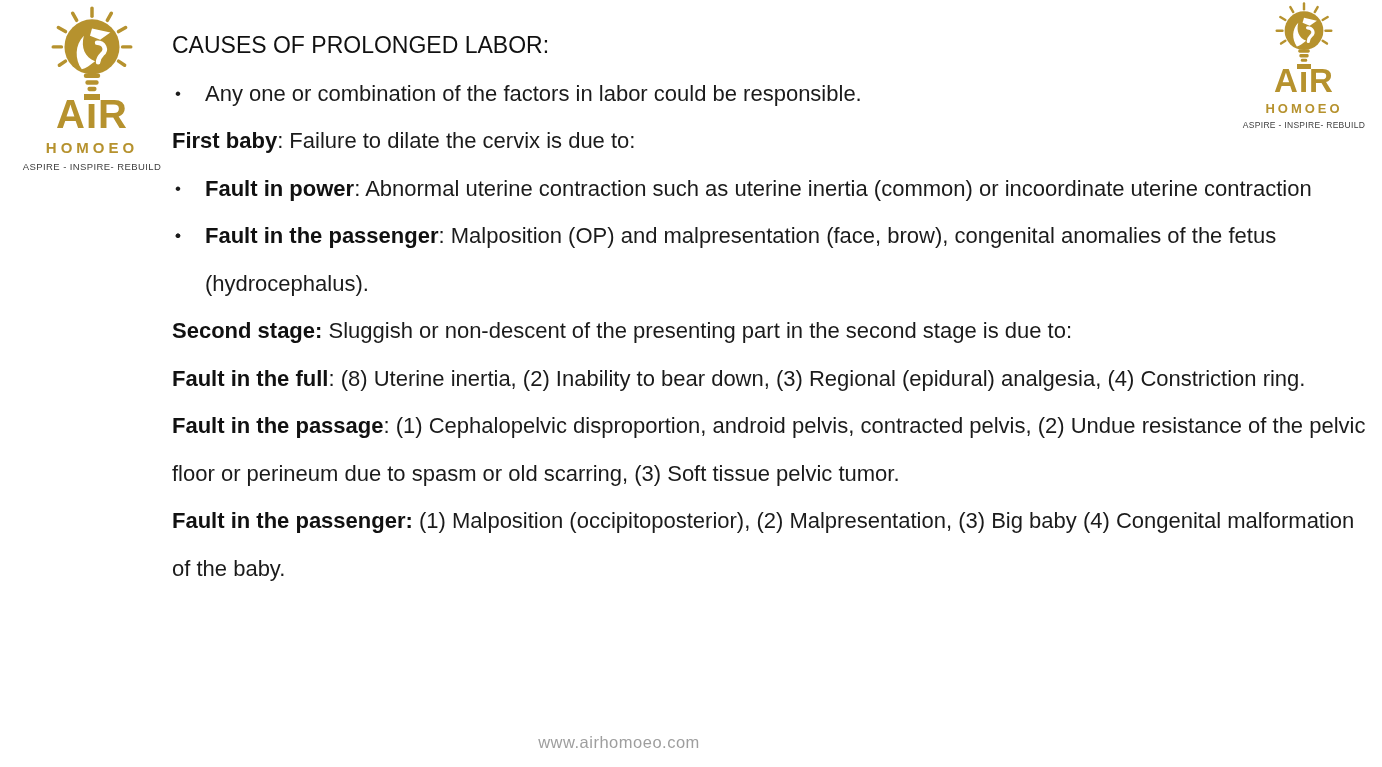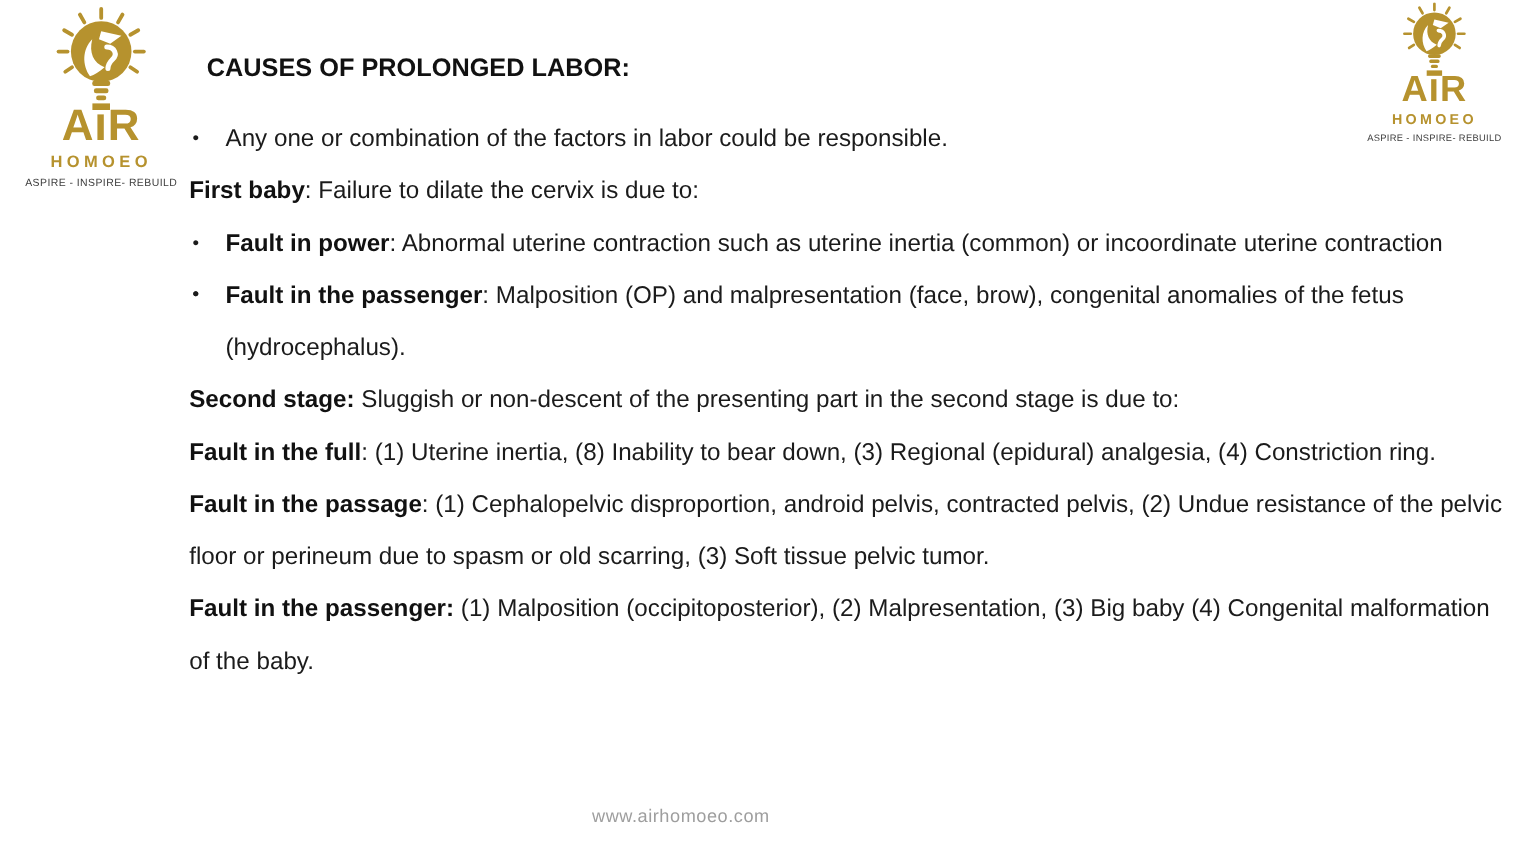--- a/index.html
+++ b/index.html
@@ -24,21 +24,21 @@
   .air-i::after{content:"";position:absolute;left:-2px;right:-2px;top:0.14em;height:0.10em;background:#fff;}
   .homoeo{font-weight:bold;color:var(--gold);}
   .logo-left  .homoeo{font-size:15px;letter-spacing:4px;margin-top:5px;}
   .logo-right .homoeo{font-size:13px;letter-spacing:3px;margin-top:4px;}
   .tagline{font-weight:normal;color:#3d3d3d;white-space:nowrap;}
   .logo-left  .tagline{font-size:9.5px;letter-spacing:0.4px;margin-top:5px;}
   .logo-right .tagline{font-size:8.5px;letter-spacing:0.3px;margin-top:4px;}
 
   
   .content{position:absolute;left:172px;top:22px;width:1200px;}
-  .title{font-size:23px;font-weight:bold;line-height:47.5px;margin:16px;color:#111;}
+  .title{font-size:23px;font-weight:normal;line-height:47.5px;margin:0;color:#111;}
   .para{font-size:22px;line-height:47.5px;margin:0;color:#1b1b1b;}
   .para.bullet{position:relative;padding-left:33px;}
   .bullet-marker{position:absolute;left:3px;top:0;font-size:17px;line-height:47.5px;}
   .para b{font-weight:bold;color:#111;}
 
   
   .footer{
     position:absolute;left:0;top:733px;width:1382px;box-sizing:border-box;
     padding-right:172px;text-align:center;
     font-size:16.5px;color:#9e9e9e;letter-spacing:0.5px;padding-left:28px;
@@ -128,21 +128,21 @@
     <span class="para-text"><b class="para-bold">Fault in the passenger</b><span class="para-rest">: Malposition (OP) and malpresentation (face, brow), congenital anomalies of the fetus (hydrocephalus).</span></span>
   </p>
 
   <p class="para">
     
     <span class="para-text"><b class="para-bold">Second stage:</b><span class="para-rest"> Sluggish or non-descent of the presenting part in the second stage is due to:</span></span>
   </p>
 
   <p class="para">
     
-    <span class="para-text"><b class="para-bold">Fault in the full</b><span class="para-rest">: (1) Uterine inertia, (8) Inability to bear down, (3) Regional (epidural) analgesia, (4) Constriction ring.</span></span>
+    <span class="para-text"><b class="para-bold">Fault in the full</b><span class="para-rest">: (8) Uterine inertia, (2) Inability to bear down, (3) Regional (epidural) analgesia, (4) Constriction ring.</span></span>
   </p>
 
   <p class="para">
     
     <span class="para-text"><b class="para-bold">Fault in the passage</b><span class="para-rest">: (1) Cephalopelvic disproportion, android pelvis, contracted pelvis, (2) Undue resistance of the pelvic floor or perineum due to spasm or old scarring, (3) Soft tissue pelvic tumor.</span></span>
   </p>
 
   <p class="para">
     
     <span class="para-text"><b class="para-bold">Fault in the passenger:</b><span class="para-rest"> (1) Malposition (occipitoposterior), (2) Malpresentation, (3) Big baby (4) Congenital malformation of the baby.</span></span>

